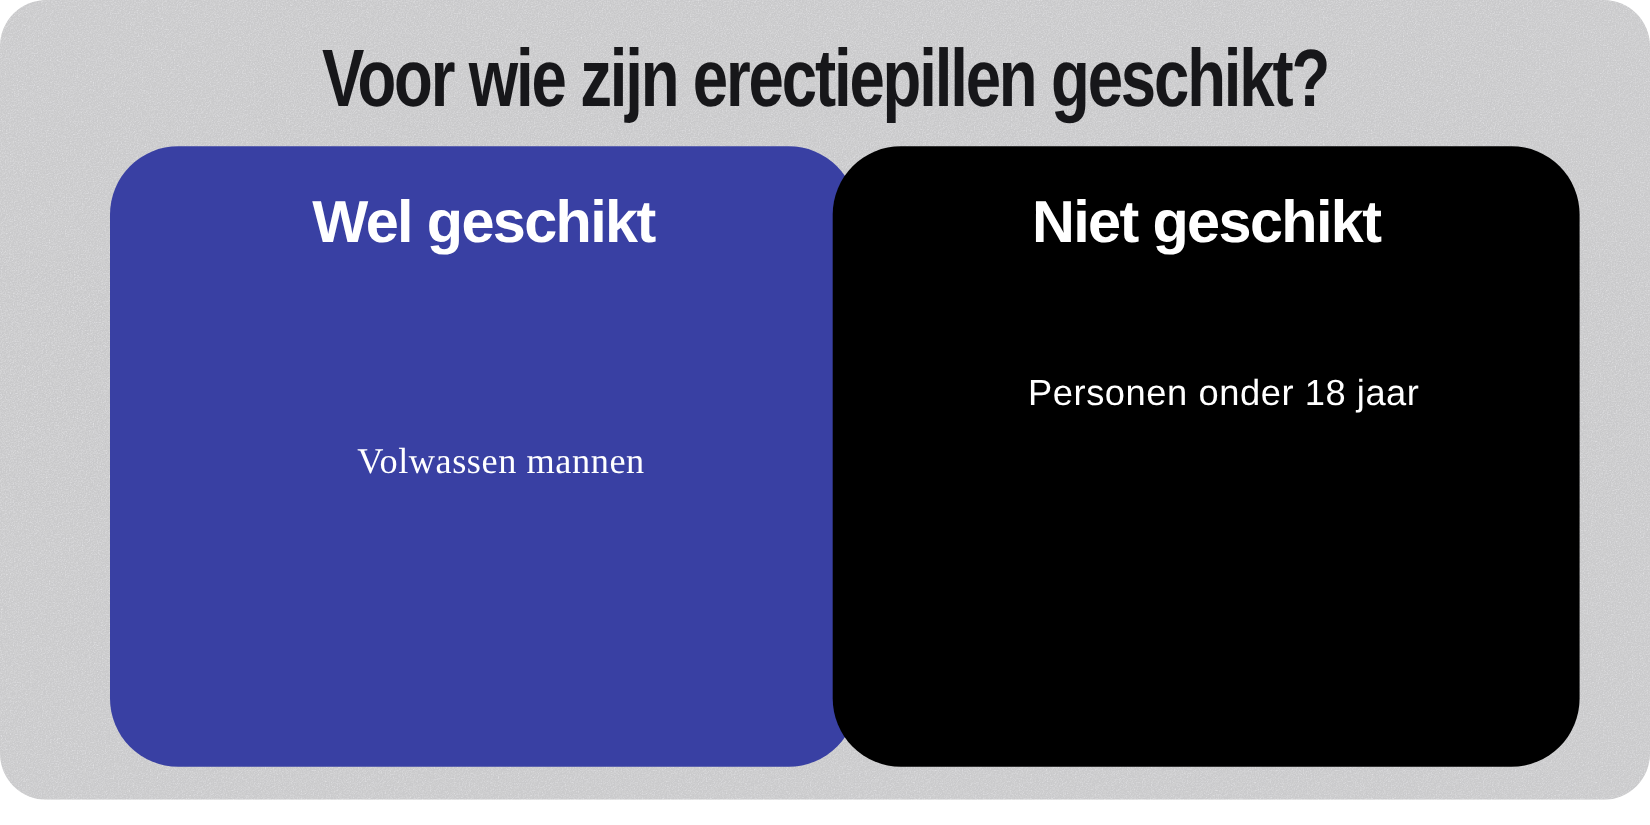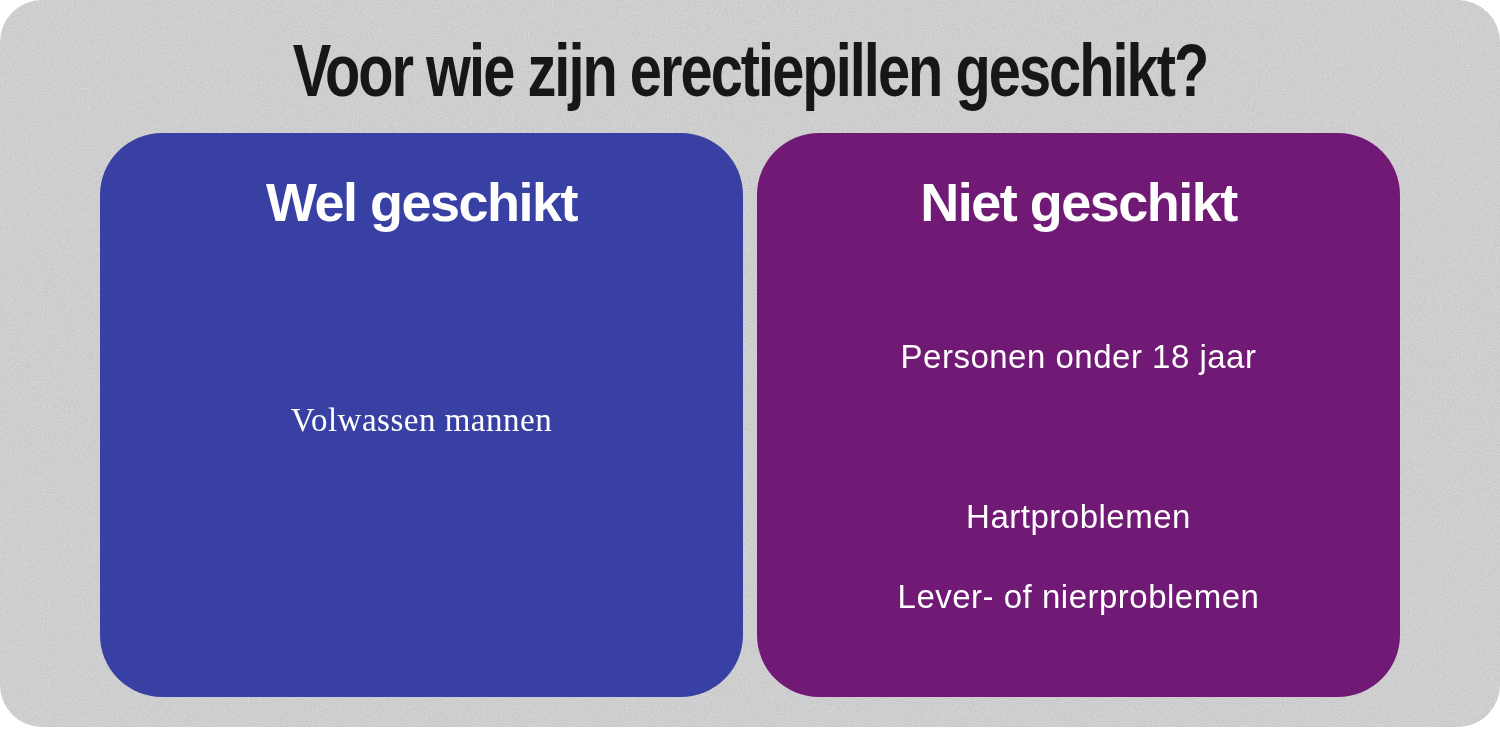--- a/index.html
+++ b/index.html
@@ -33,38 +33,39 @@
     transform: scaleX(0.78);
     white-space: nowrap;
   }
   .card {
     position: absolute;
     top: 133px;
     width: 643px;
     height: 564px;
     border-radius: 62px;
     color: #FFFFFF;
+    padding-left: 36px;
   }
   .card.left  { left: 100px; }
   .card.right { left: 757px; }
   .card h2 {
     position: absolute;
     top: 40px;
     left: 0;
     width: 100%;
     margin: 0;
     text-align: center;
     font-size: 54px;
     font-weight: 700;
     letter-spacing: -1.5px;
     line-height: 1.1;
   }
   .item {
     position: absolute;
-    left: 0;
+    left: 16px;
     width: 100%;
     text-align: center;
     font-size: 33px;
     font-weight: 400;
     letter-spacing: 0.5px;
     line-height: 40px;
     color: #FFFFFF;
   }
   .card.left  .item.i1 { top: 267px; font-family: Liberation Serif, serif; }
   .card.left  .item.i2 { top: 359px; }
@@ -89,20 +90,18 @@
     <rect width="1500" height="750" filter="url(#grain)" opacity="0.16"></rect>
   </svg>
 
   <h1 class="title">Voor wie zijn erectiepillen geschikt?</h1>
 
   <section class="card left" style="background-color: rgb(57, 64, 163);">
     <h2>Wel geschikt</h2>
     <div class="item i1">Volwassen mannen</div>
   </section>
 
-  <section class="card right" style="background-color: #701a75;">
+  <section class="card right" style="background-color: #000000;">
     <h2>Niet geschikt</h2>
     <div class="item i1">Personen onder 18 jaar</div>
-    <div class="item i3">Hartproblemen</div>
-    <div class="item i4">Lever- of nierproblemen</div>
   </section>
 
 </div>
 
 </body></html>

